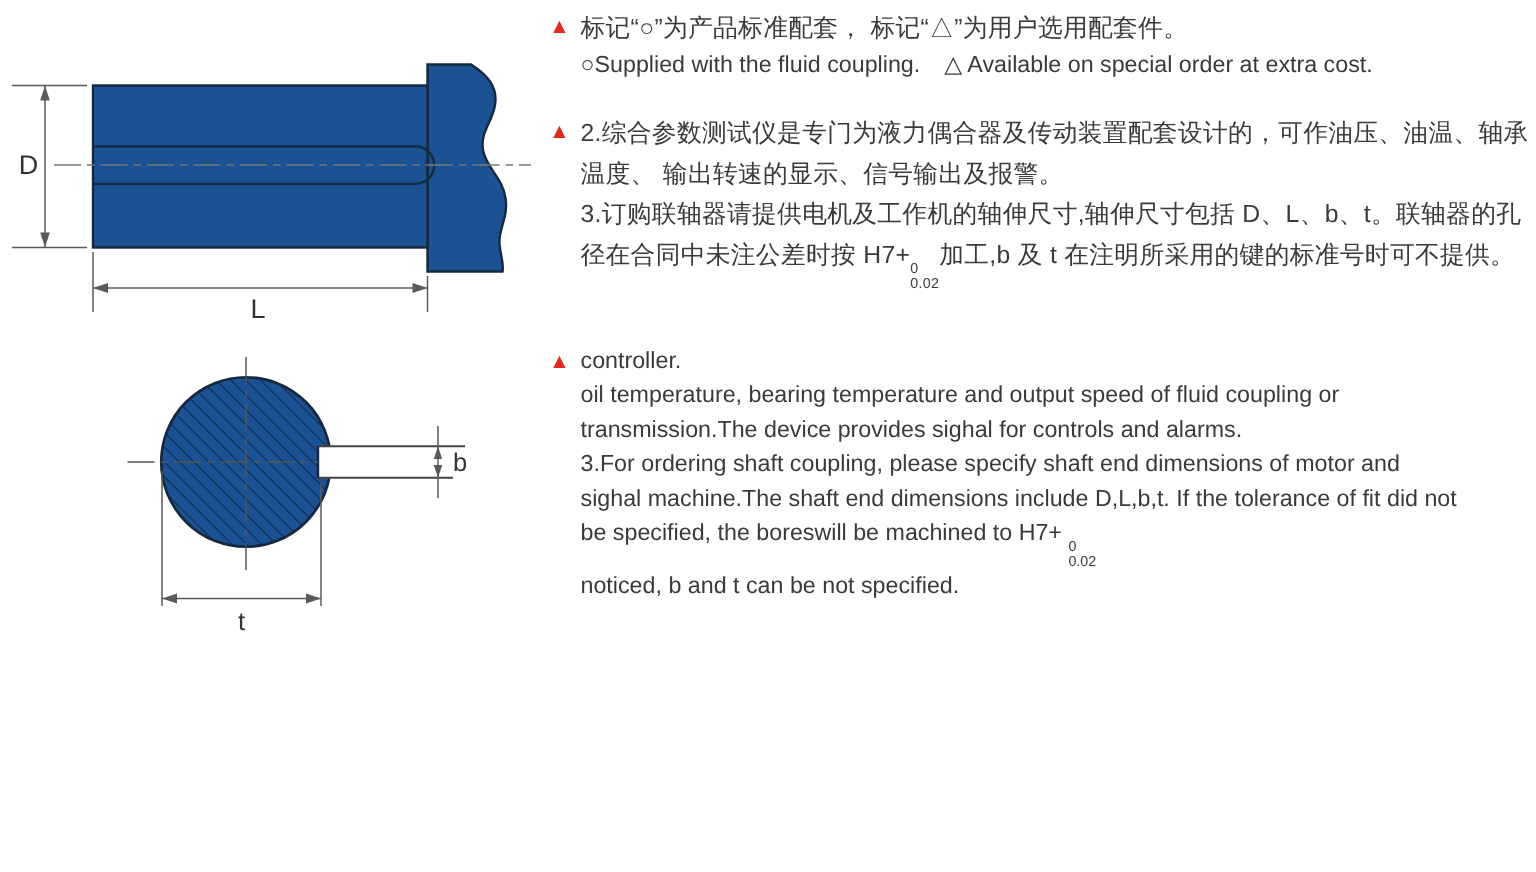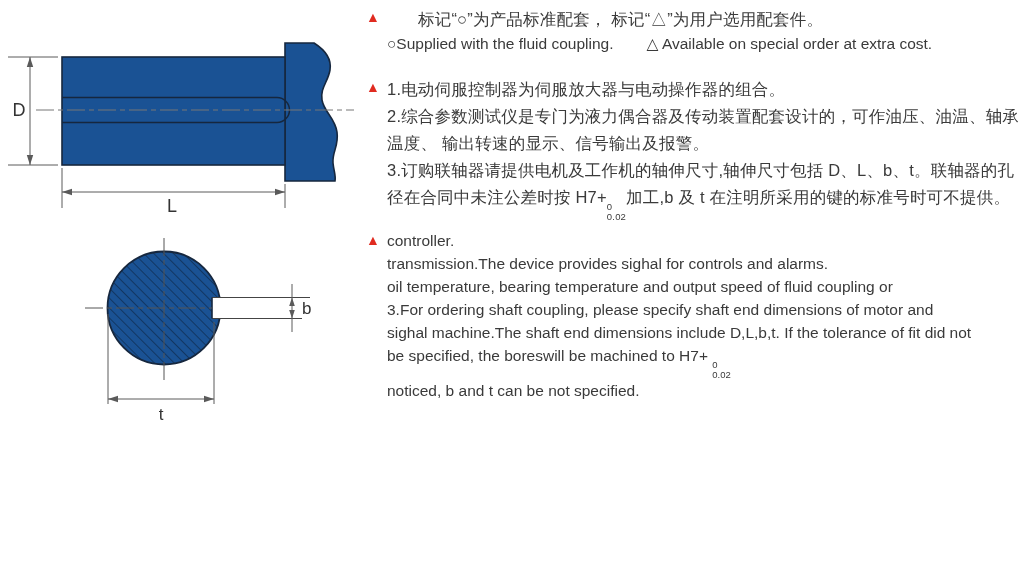--- a/index.html
+++ b/index.html
@@ -17,23 +17,23 @@
   .note { position: absolute; left: 0; display: flex; align-items: flex-start; white-space: nowrap; }
   .note .tri {
     flex: none; width: 21px;
     color: #e02b20; font-size: 14px; line-height: 14px;
     padding-top: 4px;
   }
   .note-body { flex: none; }
   .line-cn { font-size: 16.5px; line-height: 27px; letter-spacing: 0.2px; }
   .line-en { font-size: 15.5px; line-height: 23px; }
   #note-legend { top: 6px; }
-  #note-legend .line-cn { line-height: 26px; margin-left: 31px; }
+  #note-legend .line-cn { line-height: 26px; }
   #note-legend .line-en { line-height: 23px; }
-  #note-legend .gap { margin-left: 33px; }
+  #note-legend .gap { margin-left: 16px; }
   #note-cn { top: 76px; }
   #note-en { top: 229px; }
 
   .tol {
     display: inline-flex; flex-direction: column; align-items: flex-start;
     vertical-align: -7px; height: 19px; justify-content: center;
   }
   .tol span { font-size: 9.5px; line-height: 9.5px; display: block; }
 
   svg text {
@@ -123,39 +123,38 @@
       <div class="line-cn">标记“○”为产品标准配套， 标记“△”为用户选用配套件。</div>
       <div class="line-en">
         <span>○Supplied with the fluid coupling.</span><span class="gap">△ Available on special order at extra cost.</span>
       </div>
     </div>
   </div>
 
   <div class="note" id="note-cn">
     <span class="tri">▲</span>
     <div class="note-body">
-      <div class="line-cn">1.电动伺服控制器为伺服放大器与电动操作器的组合。</div>
       <div class="line-cn">2.综合参数测试仪是专门为液力偶合器及传动装置配套设计的，可作油压、油温、轴承</div>
       <div class="line-cn">温度、 输出转速的显示、信号输出及报警。</div>
       <div class="line-cn">3.订购联轴器请提供电机及工作机的轴伸尺寸,轴伸尺寸包括 D、L、b、t。联轴器的孔</div>
       <div class="line-cn">
         <span>径在合同中未注公差时按 H7+</span><span class="tol">
             <span>0</span>
             <span>0.02</span>
           </span><span>加工,b 及 t 在注明所采用的键的标准号时可不提供。</span>
       </div>
     </div>
   </div>
 
   <div class="note" id="note-en">
     <span class="tri">▲</span>
     <div class="note-body">
       <div class="line-en">controller.</div>
+      <div class="line-en">oil temperature, bearing temperature and output speed of fluid coupling or</div>
       <div class="line-en">transmission.The device provides sighal for controls and alarms.</div>
-      <div class="line-en">oil temperature, bearing temperature and output speed of fluid coupling or</div>
       <div class="line-en">3.For ordering shaft coupling, please specify shaft end dimensions of motor and</div>
       <div class="line-en">sighal machine.The shaft end dimensions include D,L,b,t. If the tolerance of fit did not</div>
       <div class="line-en">
         <span>be specified, the boreswill be machined to H7+ </span><span class="tol">
             <span>0</span>
             <span>0.02</span>
           </span>
       </div>
       <div class="line-en">noticed, b and t can be not specified.</div>
     </div>

